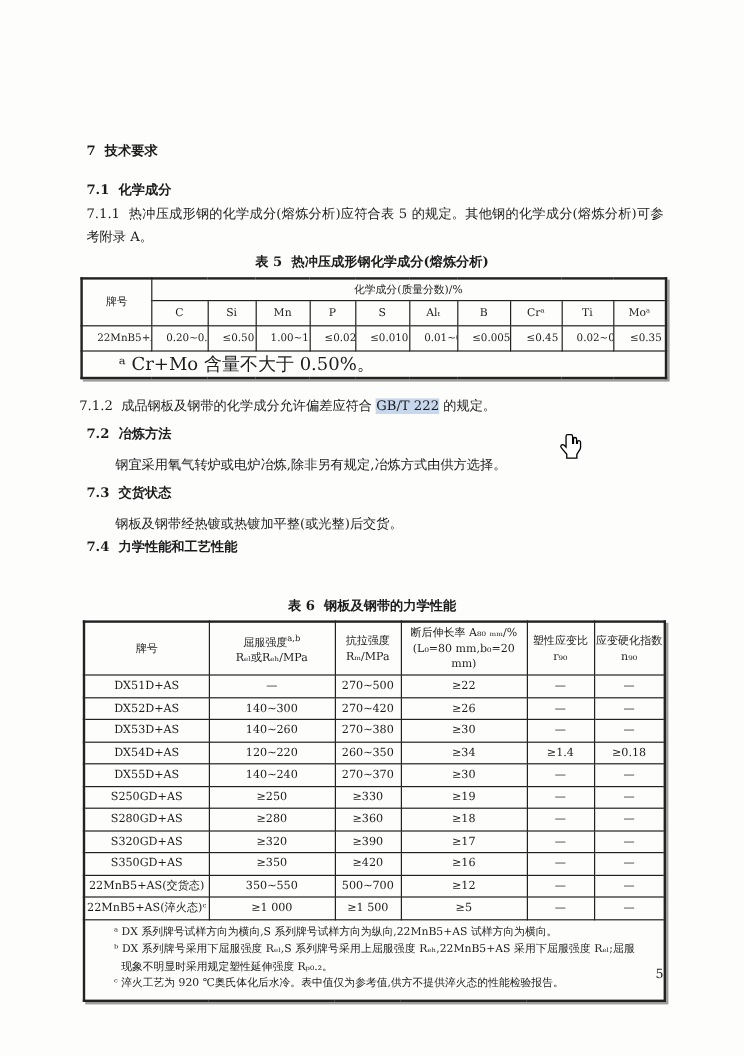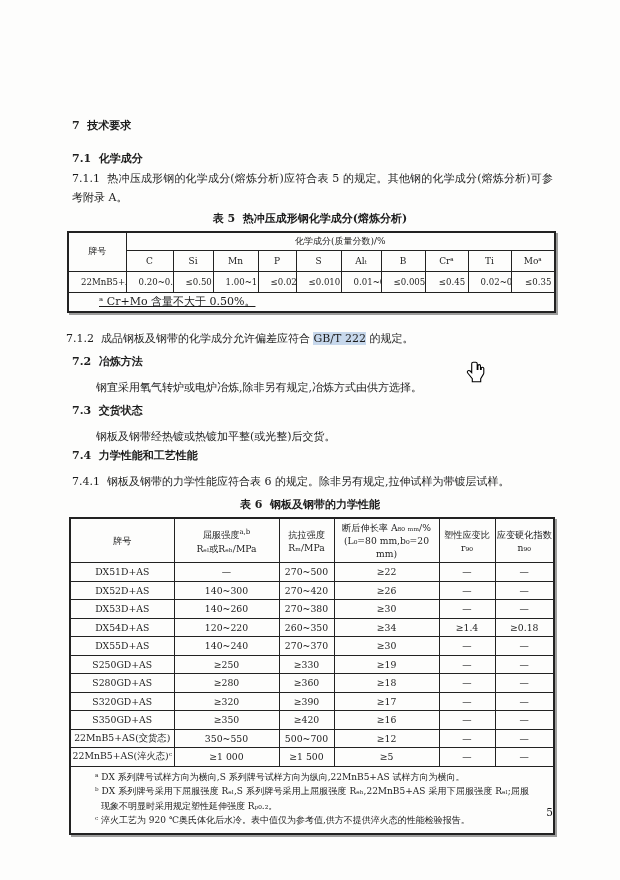--- a/index.html
+++ b/index.html
@@ -44,21 +44,21 @@
   table.doc th,table.doc td{
     text-align:center;vertical-align:middle;
     padding:1px 1px;overflow:hidden;
     font-weight:normal;
   }
   #t5{top:231px;left:67px;width:487px;font-size:8.6px;}
   #t5 th{font-size:9px;}
   #t5 .grp{height:18px;}
   #t5 .cols th{height:18px;}
   #t5 .data td{height:18px;padding-left:12px;}
-  #t5 .fnrow td{text-align:left;height:16px;padding-left:30px;font-size:11px;text-decoration:underline;}
+  #t5 .fnrow td{text-align:left;height:16px;padding-left:30px;font-size:15px;}
   #t6{top:517px;left:69px;width:486px;font-size:9.3px;}
   #t6 th{font-size:9.2px;line-height:13px;height:37px;padding:2px 1px;}
   #t6 td.c{height:15.5px;}
   #t6 .fncell{text-align:left;padding:3px 24px 5px 30px;}
   .fnline{font-size:9px;line-height:14.5px;text-indent:-6px;text-align:justify;white-space:pre-wrap;}
   .hl{background:#c7d8ec;}
   sup{font-size:7px;}
   #hand-cursor{top:360px;left:464px;width:24px;height:26px;}
 </style>
 </head>
@@ -131,21 +131,20 @@
   <div id="hand-cursor" class="abs">
     <svg width="24" height="26" viewBox="0 0 24 26">
       <path d="M9.2 2.2 c-0.9 0 -1.5 0.7 -1.5 1.5 V 12.6 L 6.2 11 c -0.7 -0.7 -1.9 -0.7 -2.5 0 -0.5 0.6 -0.5 1.4 0 2 L 8.3 18.6 v 3.2 h 8.4 v -3.2 l 2.6 -4.2 c 0.4 -0.6 0.5 -1.3 0.5 -2 V 8.6 c 0 -0.8 -0.6 -1.4 -1.4 -1.4 -0.7 0 -1.2 0.6 -1.2 1.3 v 1 h -0.7 V 6 c 0 -0.8 -0.6 -1.4 -1.3 -1.4 -0.8 0 -1.3 0.6 -1.3 1.4 v 3.5 h -0.7 V 3.7 c 0 -0.8 -0.7 -1.5 -1.5 -1.5 z" fill="#ffffff" stroke="#000000" stroke-width="1.1"></path>
     </svg>
   </div>
 
   <div id="h73" class="abs heading">7.3  交货状态</div>
   <div id="p73" class="abs txt">钢板及钢带经热镀或热镀加平整(或光整)后交货。</div>
 
   <div id="h74" class="abs heading">7.4  力学性能和工艺性能</div>
-  <div id="p741" class="abs txt">7.4.1  钢板及钢带的力学性能应符合表 6 的规定。除非另有规定,拉伸试样为带镀层试样。</div>
 
   <div id="t6-title" class="abs">表 6  钢板及钢带的力学性能</div>
 
   <table id="t6" class="abs doc">
     <colgroup>
       <col style="width:104px">
         <col style="width:105px">
         <col style="width:55px">
       <col style="width:105px">
         <col style="width:56px">

